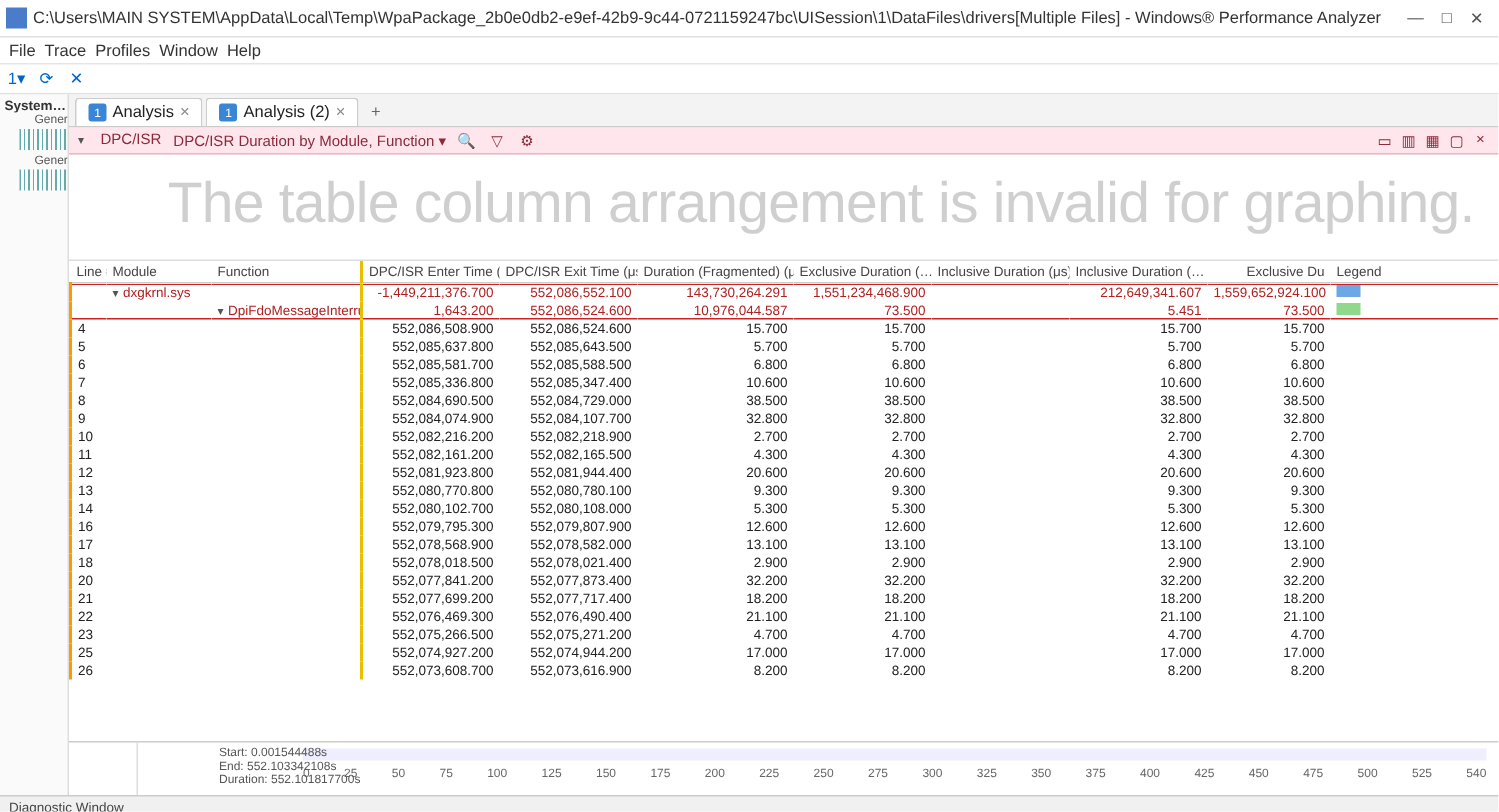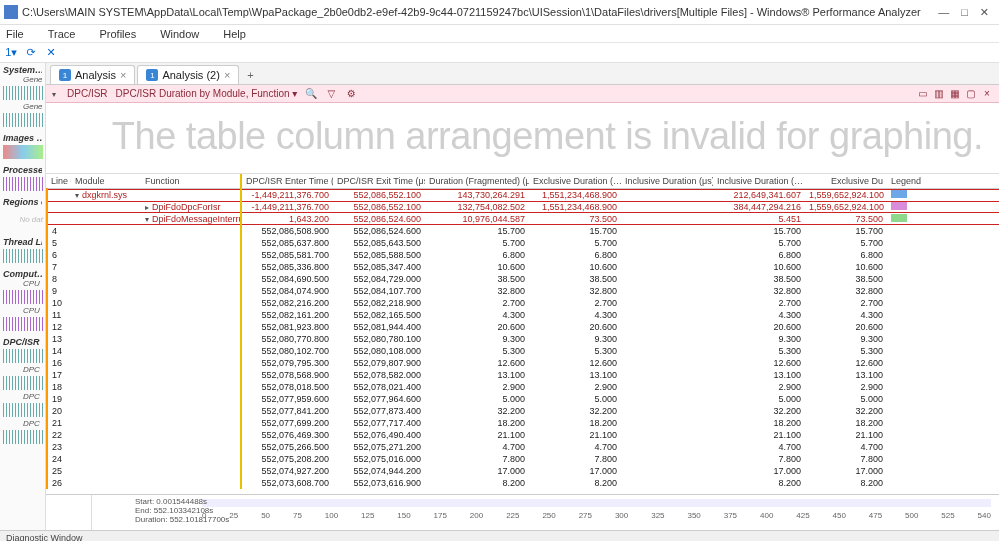--- a/index.html
+++ b/index.html
@@ -1,25 +1,25 @@
 <!DOCTYPE html>
 <html><head>
 <meta charset="utf-8">
 <style>
   * { box-sizing: border-box; margin: 0; padding: 0; font-family: "Segoe UI", Tahoma, sans-serif; }
   html, body { width: 999px; height: 541px; overflow: hidden; background: #fff; font-size: 11px; color: #222; }
   .titlebar { height: 22px; display: flex; align-items: center; padding: 12px 4px; border-bottom: 1px solid #e0e0e0; }
   .titlebar .appicon { width: 14px; height: 14px; background: #4a7dc9; margin-right: 4px; }
   .titlebar .title { flex: 1; font-size: 11px; color: #333; white-space: nowrap; overflow: hidden; text-overflow: ellipsis;}
   .winbtns { display: flex; gap: 12px; padding-right: 6px; color:#555;}
-  .menubar { height: 18px; display: flex; align-items: center; padding: 0 6px; gap: 24px; font-size: 11px; color: #333; border-bottom: 1px solid #e5e5e5;}
+  .menubar { height: 18px; display: flex; align-items: center; padding: 0 6px; gap: 6px; font-size: 11px; color: #333; border-bottom: 1px solid #e5e5e5;}
   .toolbar { height: 20px; display: flex; align-items: center; padding: 0 4px; gap: 6px; border-bottom: 1px solid #e0e0e0;}
   .toolbar .tb { width:14px; height:14px; display:flex; align-items:center; justify-content:center; color:#0066cc; font-size:11px;}
   .body { display: flex; height: calc(541px - 22px - 18px - 20px - 14px); }
-  .sidebar { width: 46px; background:#fafafa; border-right:1px solid #ddd; overflow:hidden; display:flex; flex-direction:column; font-size:9px;font-style:italic; }
+  .sidebar { width: 46px; background:#fafafa; border-right:1px solid #ddd; overflow:hidden; display:flex; flex-direction:row; font-size:9px; }
   .sidebar .grp { padding:2px 3px; }
   .sidebar .hdr { font-size:9px; color:#333; font-weight:600; white-space:nowrap; overflow:hidden;}
   .sidebar .sub { font-size:8px; color:#555; white-space:nowrap; overflow:hidden;margin-left:20px;}
   .sidebar .thumb { width:40px; height:14px; margin:2px auto; background:repeating-linear-gradient(90deg,#6aa,#6aa 1px,transparent 1px,transparent 3px); }
   .sidebar .thumb2 { width:40px; height:14px; margin:2px auto; background:repeating-linear-gradient(90deg,#a6c,#a6c 1px,transparent 1px,transparent 3px); }
   .sidebar .thumbimg { width:40px; height:14px; margin:2px auto; background:linear-gradient(90deg,#e88,#8ce,#ae8); }
   .sidebar .nodata { width:40px; height:14px; margin:6px auto; font-size:8px; color:#bbb; text-align:right; line-height:14px;}
   .main { flex:1; display:flex; flex-direction:column; position:relative; min-width:0;}
   .tabs { height: 22px; display:flex; align-items:flex-end; background:#f3f3f3; border-bottom:1px solid #ccc; padding-left:4px; gap:2px;}
   .tab { display:flex; align-items:center; gap:4px; padding:3px 8px; background:#fff; border:1px solid #ccc; border-bottom:none; font-size:11px; border-radius:3px 3px 0 0;}
@@ -48,21 +48,21 @@
   tr.boxbot td { box-shadow: inset 0 -1px 0 #c22;}
   .leg { width:16px; height:8px; display:inline-block;}
   .leg.b { background:#6ea7e8;}
   .leg.p { background:#d98cd9;}
   .leg.g { background:#8ed98c;}
   .caret::before{content:"▾"; font-size:8px; margin-right:3px; color:#555;}
   .caret-r::before{content:"▸"; font-size:8px; margin-right:3px; color:#555;}
   .timeline { height:36px; border-top:1px solid #ccc; position:relative; font-size:8px; color:#555; display:flex; }
   .timeline .tlside { width:46px; border-right:1px solid #ddd;}
   .timeline .tlmain { flex:1; position:relative;}
-  .timeline .tltxt { position:absolute; left:43px; top:2px; line-height:9px;}
+  .timeline .tltxt { position:absolute; left:54px; top:2px; line-height:9px;}
   .timeline .ticks { position:absolute; bottom:10px; left:110px; right:8px; display:flex; justify-content:space-between;}
   .timeline .ticks span{ font-size:8px; color:#666;}
   .timeline .bar { position:absolute; left:110px; right:8px; top:4px; height:8px; background:#eef;}
   .statusbar { height:14px; background:#f0f0f0; border-top:1px solid #ccc; font-size:9px; color:#444; padding:0 6px; line-height:14px;}
 </style>
 </head>
 <body>
 
 <div class="titlebar">
   <div class="appicon"></div>
@@ -195,33 +195,20 @@
               <td class="ylline"></td>
     <td class="num">-1,449,211,376.700</td>
               <td class="num">552,086,552.100</td>
               <td class="num">143,730,264.291</td>
     <td class="num">1,551,234,468.900</td>
               <td class="num"></td>
               <td class="num">212,649,341.607</td>
     <td class="num">1,559,652,924.100</td>
               <td><span class="leg b"></span></td>
             </tr>
-            <tr class="hl box">
-              <td class="leftline"></td>
-              <td></td>
-              <td class="ylline"><span class="caret-r"></span>DpiFdoDpcForIsr</td>
-    <td class="num">-1,449,211,376.700</td>
-              <td class="num">552,086,552.100</td>
-              <td class="num">132,754,082.502</td>
-    <td class="num">1,551,234,468.900</td>
-              <td class="num"></td>
-              <td class="num">384,447,294.216</td>
-    <td class="num">1,559,652,924.100</td>
-              <td><span class="leg p"></span></td>
-            </tr>
             <tr class="hl boxbot">
               <td class="leftline"></td>
               <td></td>
               <td class="ylline"><span class="caret"></span>DpiFdoMessageInterruptRoutine</td>
     <td class="num">1,643.200</td>
               <td class="num">552,086,524.600</td>
               <td class="num">10,976,044.587</td>
     <td class="num">73.500</td>
               <td class="num"></td>
               <td class="num">5.451</td>
@@ -404,33 +391,20 @@
     <td class="num">552,078,018.500</td>
               <td class="num">552,078,021.400</td>
               <td class="num">2.900</td>
     <td class="num">2.900</td>
               <td class="num"></td>
               <td class="num">2.900</td>
     <td class="num">2.900</td>
               <td></td>
             </tr>
             <tr>
-              <td class="leftline">19</td>
-              <td></td>
-              <td class="ylline"></td>
-    <td class="num">552,077,959.600</td>
-              <td class="num">552,077,964.600</td>
-              <td class="num">5.000</td>
-    <td class="num">5.000</td>
-              <td class="num"></td>
-              <td class="num">5.000</td>
-    <td class="num">5.000</td>
-              <td></td>
-            </tr>
-            <tr>
               <td class="leftline">20</td>
               <td></td>
               <td class="ylline"></td>
     <td class="num">552,077,841.200</td>
               <td class="num">552,077,873.400</td>
               <td class="num">32.200</td>
     <td class="num">32.200</td>
               <td class="num"></td>
               <td class="num">32.200</td>
     <td class="num">32.200</td>
@@ -466,33 +440,20 @@
               <td class="leftline">23</td>
               <td></td>
               <td class="ylline"></td>
     <td class="num">552,075,266.500</td>
               <td class="num">552,075,271.200</td>
               <td class="num">4.700</td>
     <td class="num">4.700</td>
               <td class="num"></td>
               <td class="num">4.700</td>
     <td class="num">4.700</td>
-              <td></td>
-            </tr>
-            <tr>
-              <td class="leftline">24</td>
-              <td></td>
-              <td class="ylline"></td>
-    <td class="num">552,075,208.200</td>
-              <td class="num">552,075,016.000</td>
-              <td class="num">7.800</td>
-    <td class="num">7.800</td>
-              <td class="num"></td>
-              <td class="num">7.800</td>
-    <td class="num">7.800</td>
               <td></td>
             </tr>
             <tr>
               <td class="leftline">25</td>
               <td></td>
               <td class="ylline"></td>
     <td class="num">552,074,927.200</td>
               <td class="num">552,074,944.200</td>
               <td class="num">17.000</td>
     <td class="num">17.000</td>

